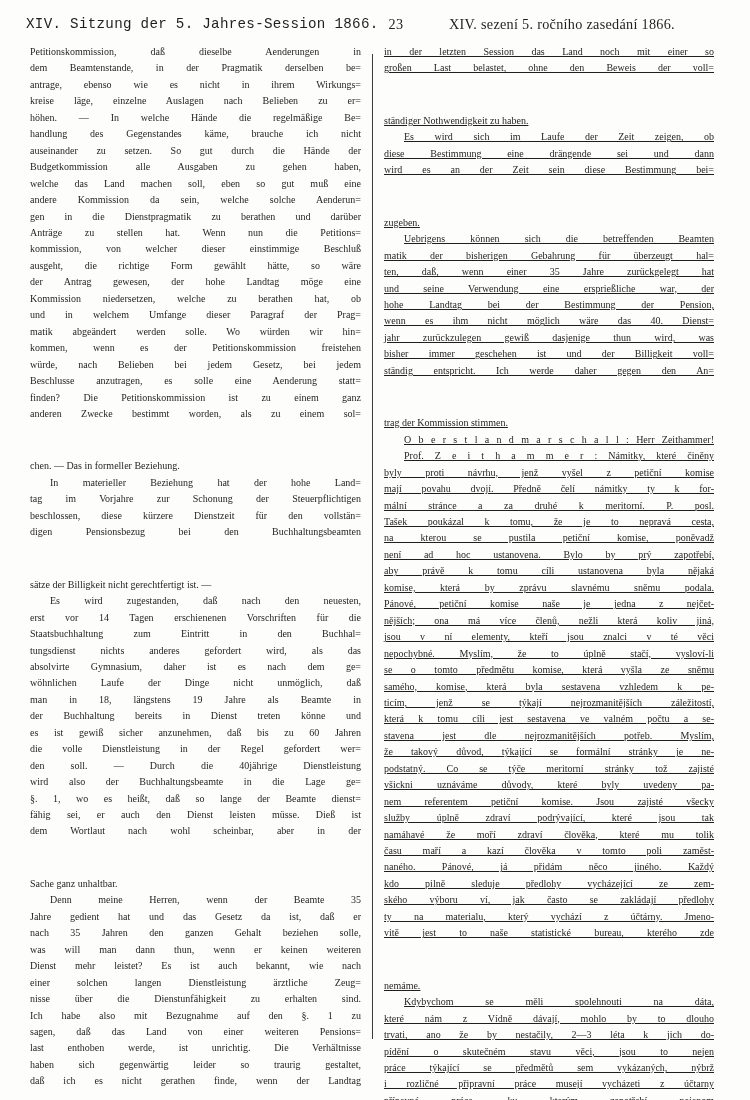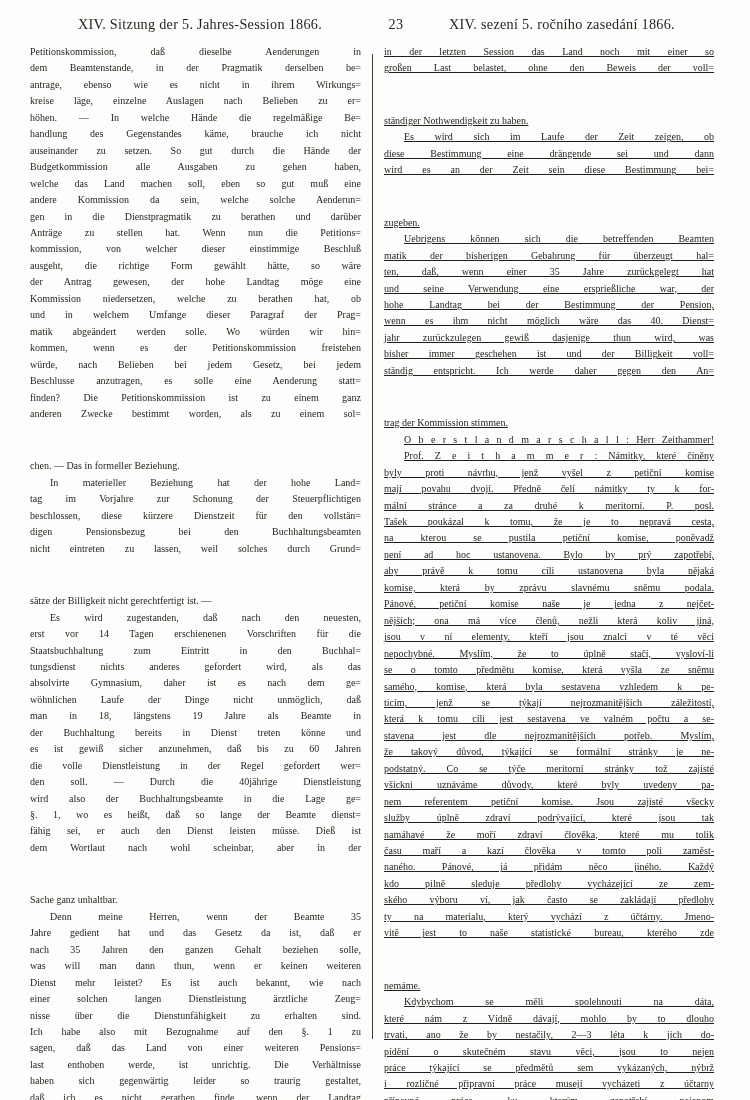--- a/index.html
+++ b/index.html
@@ -24,21 +24,21 @@
     position: absolute;
     top: 16px;
     left: 0;
     width: 750px;
     display: grid;
     grid-template-columns: 374px 44px auto;
     font-size: 14.2px;
     letter-spacing: 0.3px;
     white-space: nowrap;
   }
-  .h-left  { text-align: center; padding-left: 26px; }
+  .h-left  { text-align: center; padding-left: 26px; font-family: Liberation Mono, monospace; }
   .h-num   { text-align: center; }
   .h-right { text-align: center; padding-right: 44px; }
 
   
   .divider {
     position: absolute;
     top: 54px;
     left: 372px;
     width: 1px;
     height: 985px;
@@ -96,21 +96,20 @@
       <div class="line">kommen, wenn es der Petitionskommission freistehen</div>
       <div class="line">würde, nach Belieben bei jedem Gesetz, bei jedem</div>
       <div class="line">Beschlusse anzutragen, es solle eine Aenderung statt=</div>
       <div class="line">finden? Die Petitionskommission ist zu einem ganz</div>
       <div class="line">anderen Zwecke bestimmt worden, als zu einem sol=</div>
       <div class="line short">chen. — Das in formeller Beziehung.</div>
       <div class="line indent">In materieller Beziehung hat der hohe Land=</div>
       <div class="line">tag im Vorjahre zur Schonung der Steuerpflichtigen</div>
       <div class="line">beschlossen, diese kürzere Dienstzeit für den vollstän=</div>
       <div class="line">digen Pensionsbezug bei den Buchhaltungsbeamten</div>
-      <div class="line">nicht eintreten zu lassen, weil solches durch Grund=</div>
       <div class="line short">sätze der Billigkeit nicht gerechtfertigt ist. —</div>
       <div class="line indent">Es wird zugestanden, daß nach den neuesten,</div>
       <div class="line">erst vor 14 Tagen erschienenen Vorschriften für die</div>
       <div class="line">Staatsbuchhaltung zum Eintritt in den Buchhal=</div>
       <div class="line">tungsdienst nichts anderes gefordert wird, als das</div>
       <div class="line">absolvirte Gymnasium, daher ist es nach dem ge=</div>
       <div class="line">wöhnlichen Laufe der Dinge nicht unmöglich, daß</div>
       <div class="line">man in 18, längstens 19 Jahre als Beamte in</div>
       <div class="line">der Buchhaltung bereits in Dienst treten könne und</div>
       <div class="line">es ist gewiß sicher anzunehmen, daß bis zu 60 Jahren</div>

